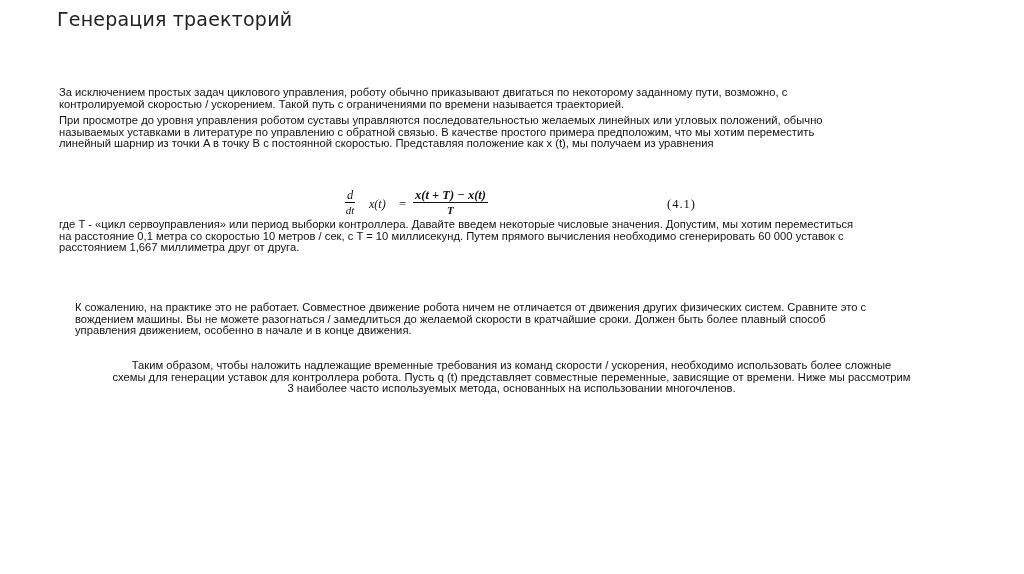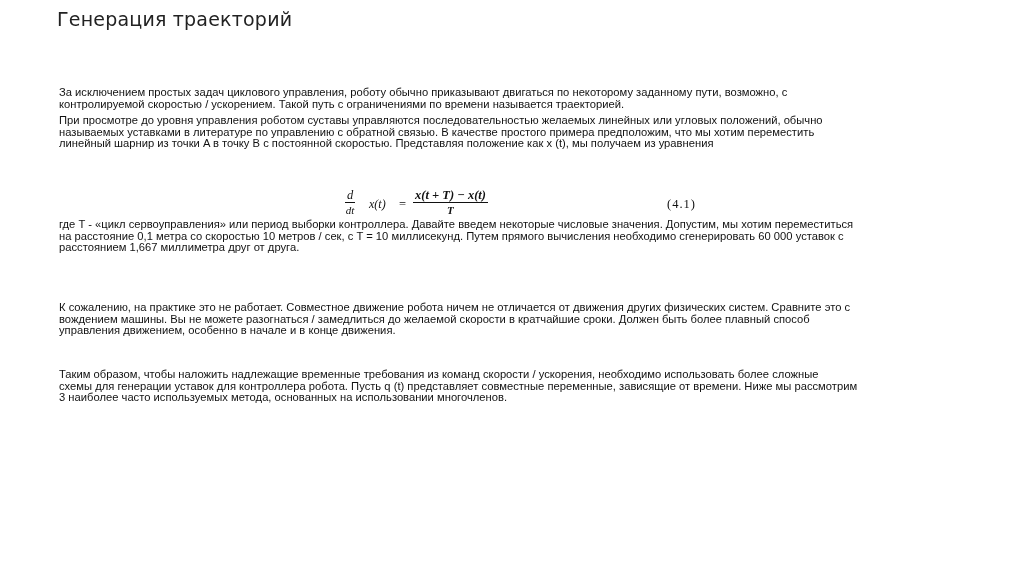--- a/index.html
+++ b/index.html
@@ -16,22 +16,22 @@
     .para { position: absolute; left: 59px; width: 920px; }
     .line {
       display: block; white-space: nowrap;
       font-size: 11.4px; line-height: 11.6px; color: #111;
       font-family: "Liberation Sans", sans-serif;
       transform-origin: left top;
     }
     .p1 { top: 87px; }
     .p2 { top: 115px; }
     .p3 { top: 219px; }
-    .p4 { top: 302px; }
-    .p5 { top: 369px; }
+    .p4 { top: 302px; margin-left: 16px; }
+    .p5 { top: 360px; text-align: center; }
     .equation {
       position: absolute; left: 345px; top: 188px; width: 370px; height: 36px;
       font-family: "Liberation Serif", serif; font-style: italic; color: #111;
     }
     .eq-frac { position: absolute; display: inline-block; text-align: center; }
     .eq-frac .num { display: block; font-size: 12.5px; line-height: 14px; padding: 0 2px; }
     .eq-frac .bar { display: block; border-top: 1px solid #111; }
     .eq-frac .den { display: block; font-size: 11px; line-height: 14px; }
     .frac-d { left: 0; top: 0; }
     .frac-rhs { left: 68px; top: 0; font-weight: bold; }

